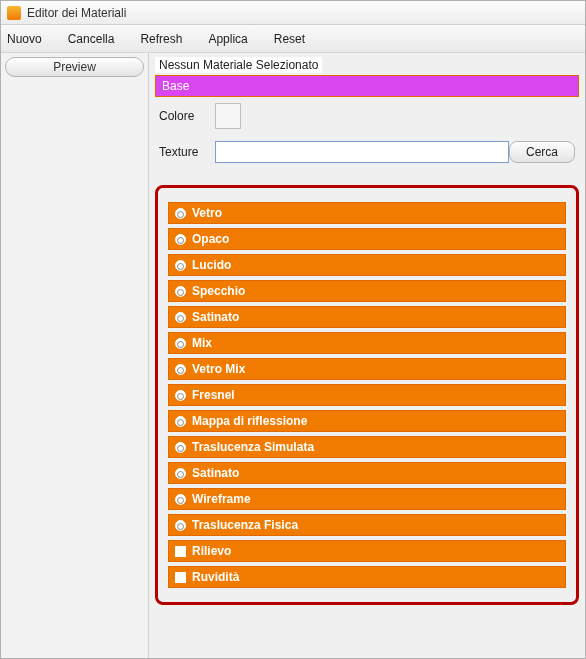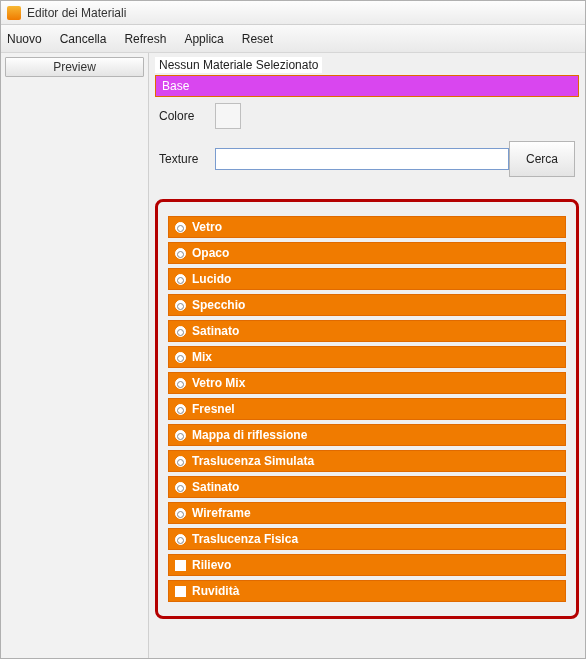--- a/index.html
+++ b/index.html
@@ -1,33 +1,33 @@
 <!DOCTYPE html>
 <html><head>
 <meta charset="utf-8">
 <style>
   * { box-sizing: border-box; font-family: "Segoe UI", Tahoma, sans-serif; font-size: 12px; }
   body { margin: 0; background: #fff; }
   .window { width: 586px; height: 659px; background: #f0f0f0; border: 1px solid #b0b0b0; box-shadow: 4px 4px 10px rgba(0,0,0,0.4); position: relative; overflow: hidden; }
   .titlebar { background: linear-gradient(#fdfdfd,#ececec); border-bottom: 1px solid #d0d0d0; height: 24px; display: flex; align-items: center; padding: 0 6px; gap: 6px; }
   .titlebar .icon { width: 14px; height: 14px; background: linear-gradient(#f7b733,#f07b00); border-radius: 2px; }
   .titlebar .title { color: #333; }
-  .menubar { height: 28px; background: linear-gradient(#fafafa,#e9e9e9); border-bottom: 1px solid #d6d6d6; display: flex; align-items: center; padding: 0 6px; gap: 18px; }
+  .menubar { height: 28px; background: linear-gradient(#fafafa,#e9e9e9); border-bottom: 1px solid #d6d6d6; display: flex; align-items: center; padding: 0 6px; gap: 26px; }
   .menubar span { color: #222; cursor: default; }
   .body { display: flex; height: calc(100% - 52px); }
   .left { width: 148px; border-right: 1px solid #d0d0d0; padding: 4px; background: #f2f2f2; }
-  .preview-btn { width: 100%; height: 20px; border: 1px solid #b5b5b5; background: linear-gradient(#fefefe,#e4e4e4); border-radius: 1px; font-size: 11px; color: #333; display: flex; align-items: center; justify-content: center; }
+  .preview-btn { width: 100%; height: 20px; border: 1px solid #b5b5b5; background: linear-gradient(#fefefe,#e4e4e4); border-radius: 10px; font-size: 11px; color: #333; display: flex; align-items: center; justify-content: center; }
   .right { flex: 1; padding: 4px 6px 2px 6px; overflow: hidden; }
   .status { font-size: 12px; color: #222; background: #fff; padding: 1px 4px; display: inline-block; }
   .base-header { background: #d946ef; color: #fff; font-weight: normal; padding: 3px 6px; margin-top: 2px; border: 1px solid #e06a00; }
   .row { display: flex; align-items: center; padding: 6px 4px; }
   .row label { width: 56px; color: #222; }
   .swatch { width: 26px; height: 26px; border: 1px solid #bfbfbf; background: #f6f6f6; }
   .textinput { flex: 1; height: 22px; border: 1px solid #7a9ccf; background: #fff; padding: 0 4px; }
-  .btn { height: 36px; padding: 0 16px; border: 1px solid #b5b5b5; background: linear-gradient(#fefefe,#e4e4e4); border-radius: 0; color: #222; }
+  .btn { height: 22px; padding: 0 16px; border: 1px solid #b5b5b5; background: linear-gradient(#fefefe,#e4e4e4); border-radius: 8px; color: #222; }
   .highlight-box { border: 3px solid #b40000; border-radius: 8px; padding: 10px 10px 14px 10px; margin-top: 16px; }
   .prop { background: #f07b00; color: #fff; font-weight: bold; padding: 3px 6px; margin-top: 4px; border: 1px solid #e06a00; display: flex; align-items: center; gap: 6px; }
   .radio { width: 11px; height: 11px; border-radius: 50%; border: 1px solid #fff; background: #fff; display: inline-block; flex: 0 0 auto; }
   .radio::after { content:""; display:block; width:5px; height:5px; margin:2px auto 0; border:1px solid #888; border-radius:50%; }
   .check { width: 11px; height: 11px; border: 1px solid #fff; background: #fff; display: inline-block; flex: 0 0 auto; }
 </style>
 </head>
 <body>
 
 <div class="window">

